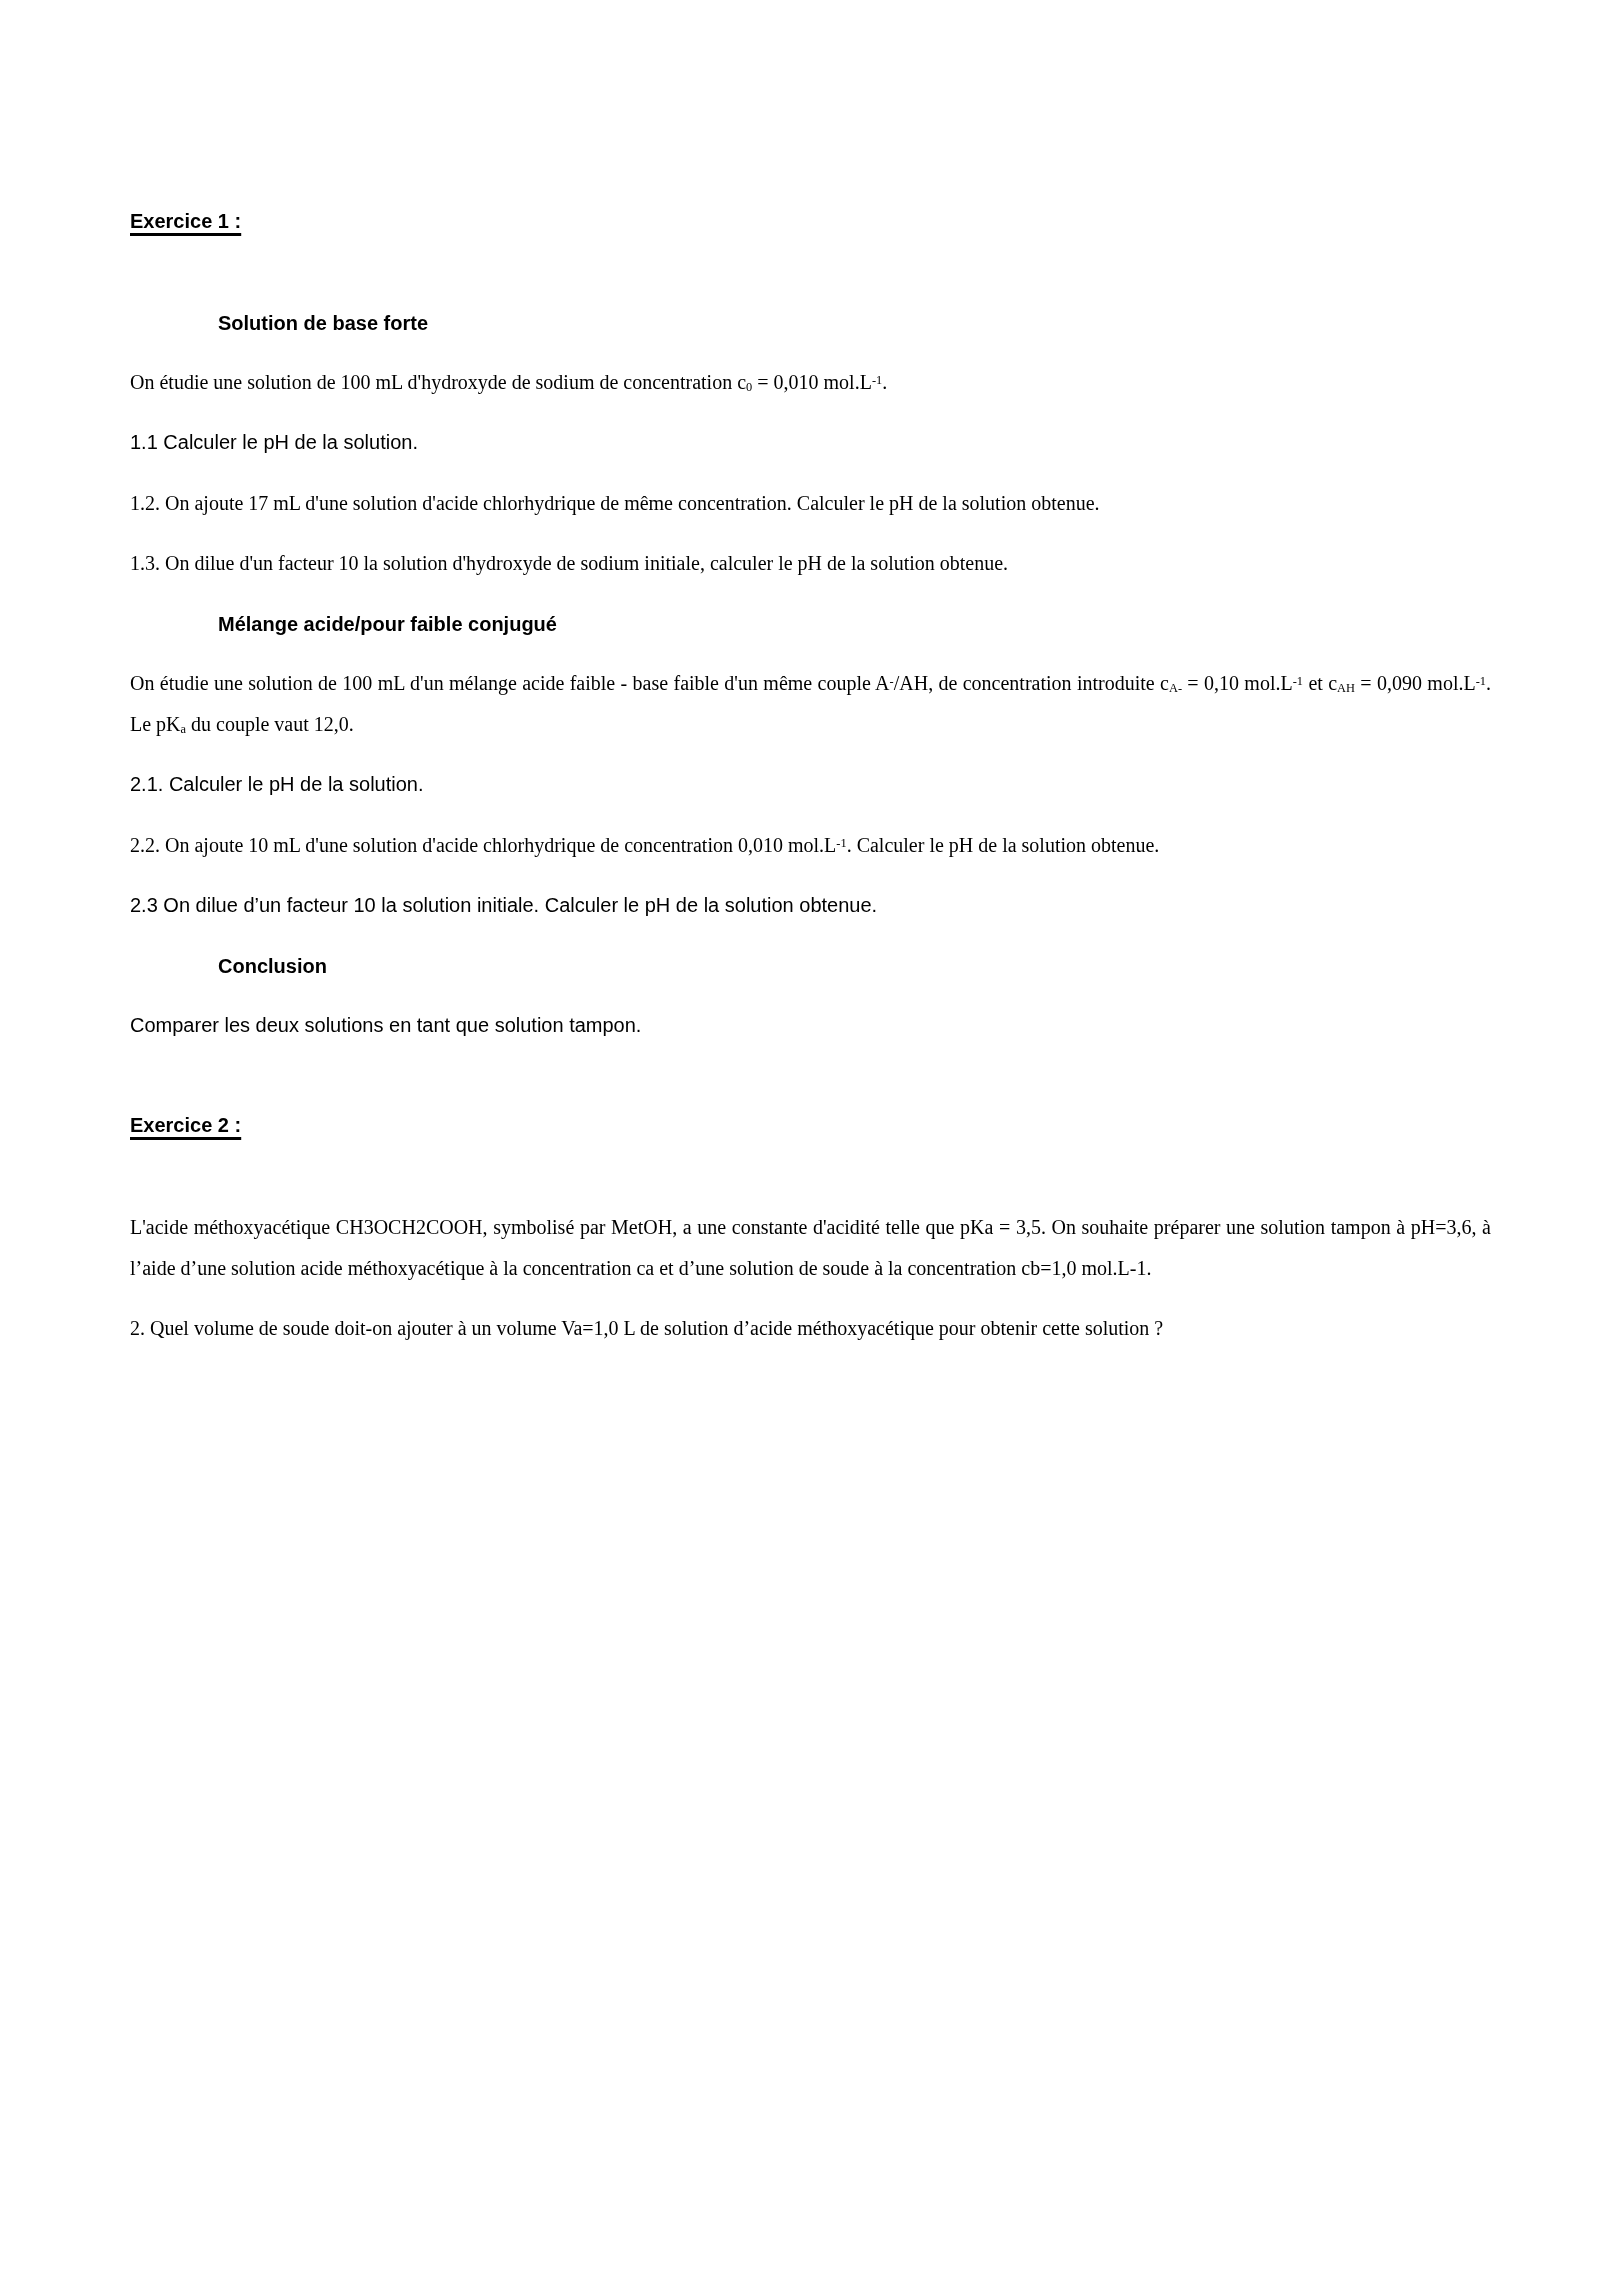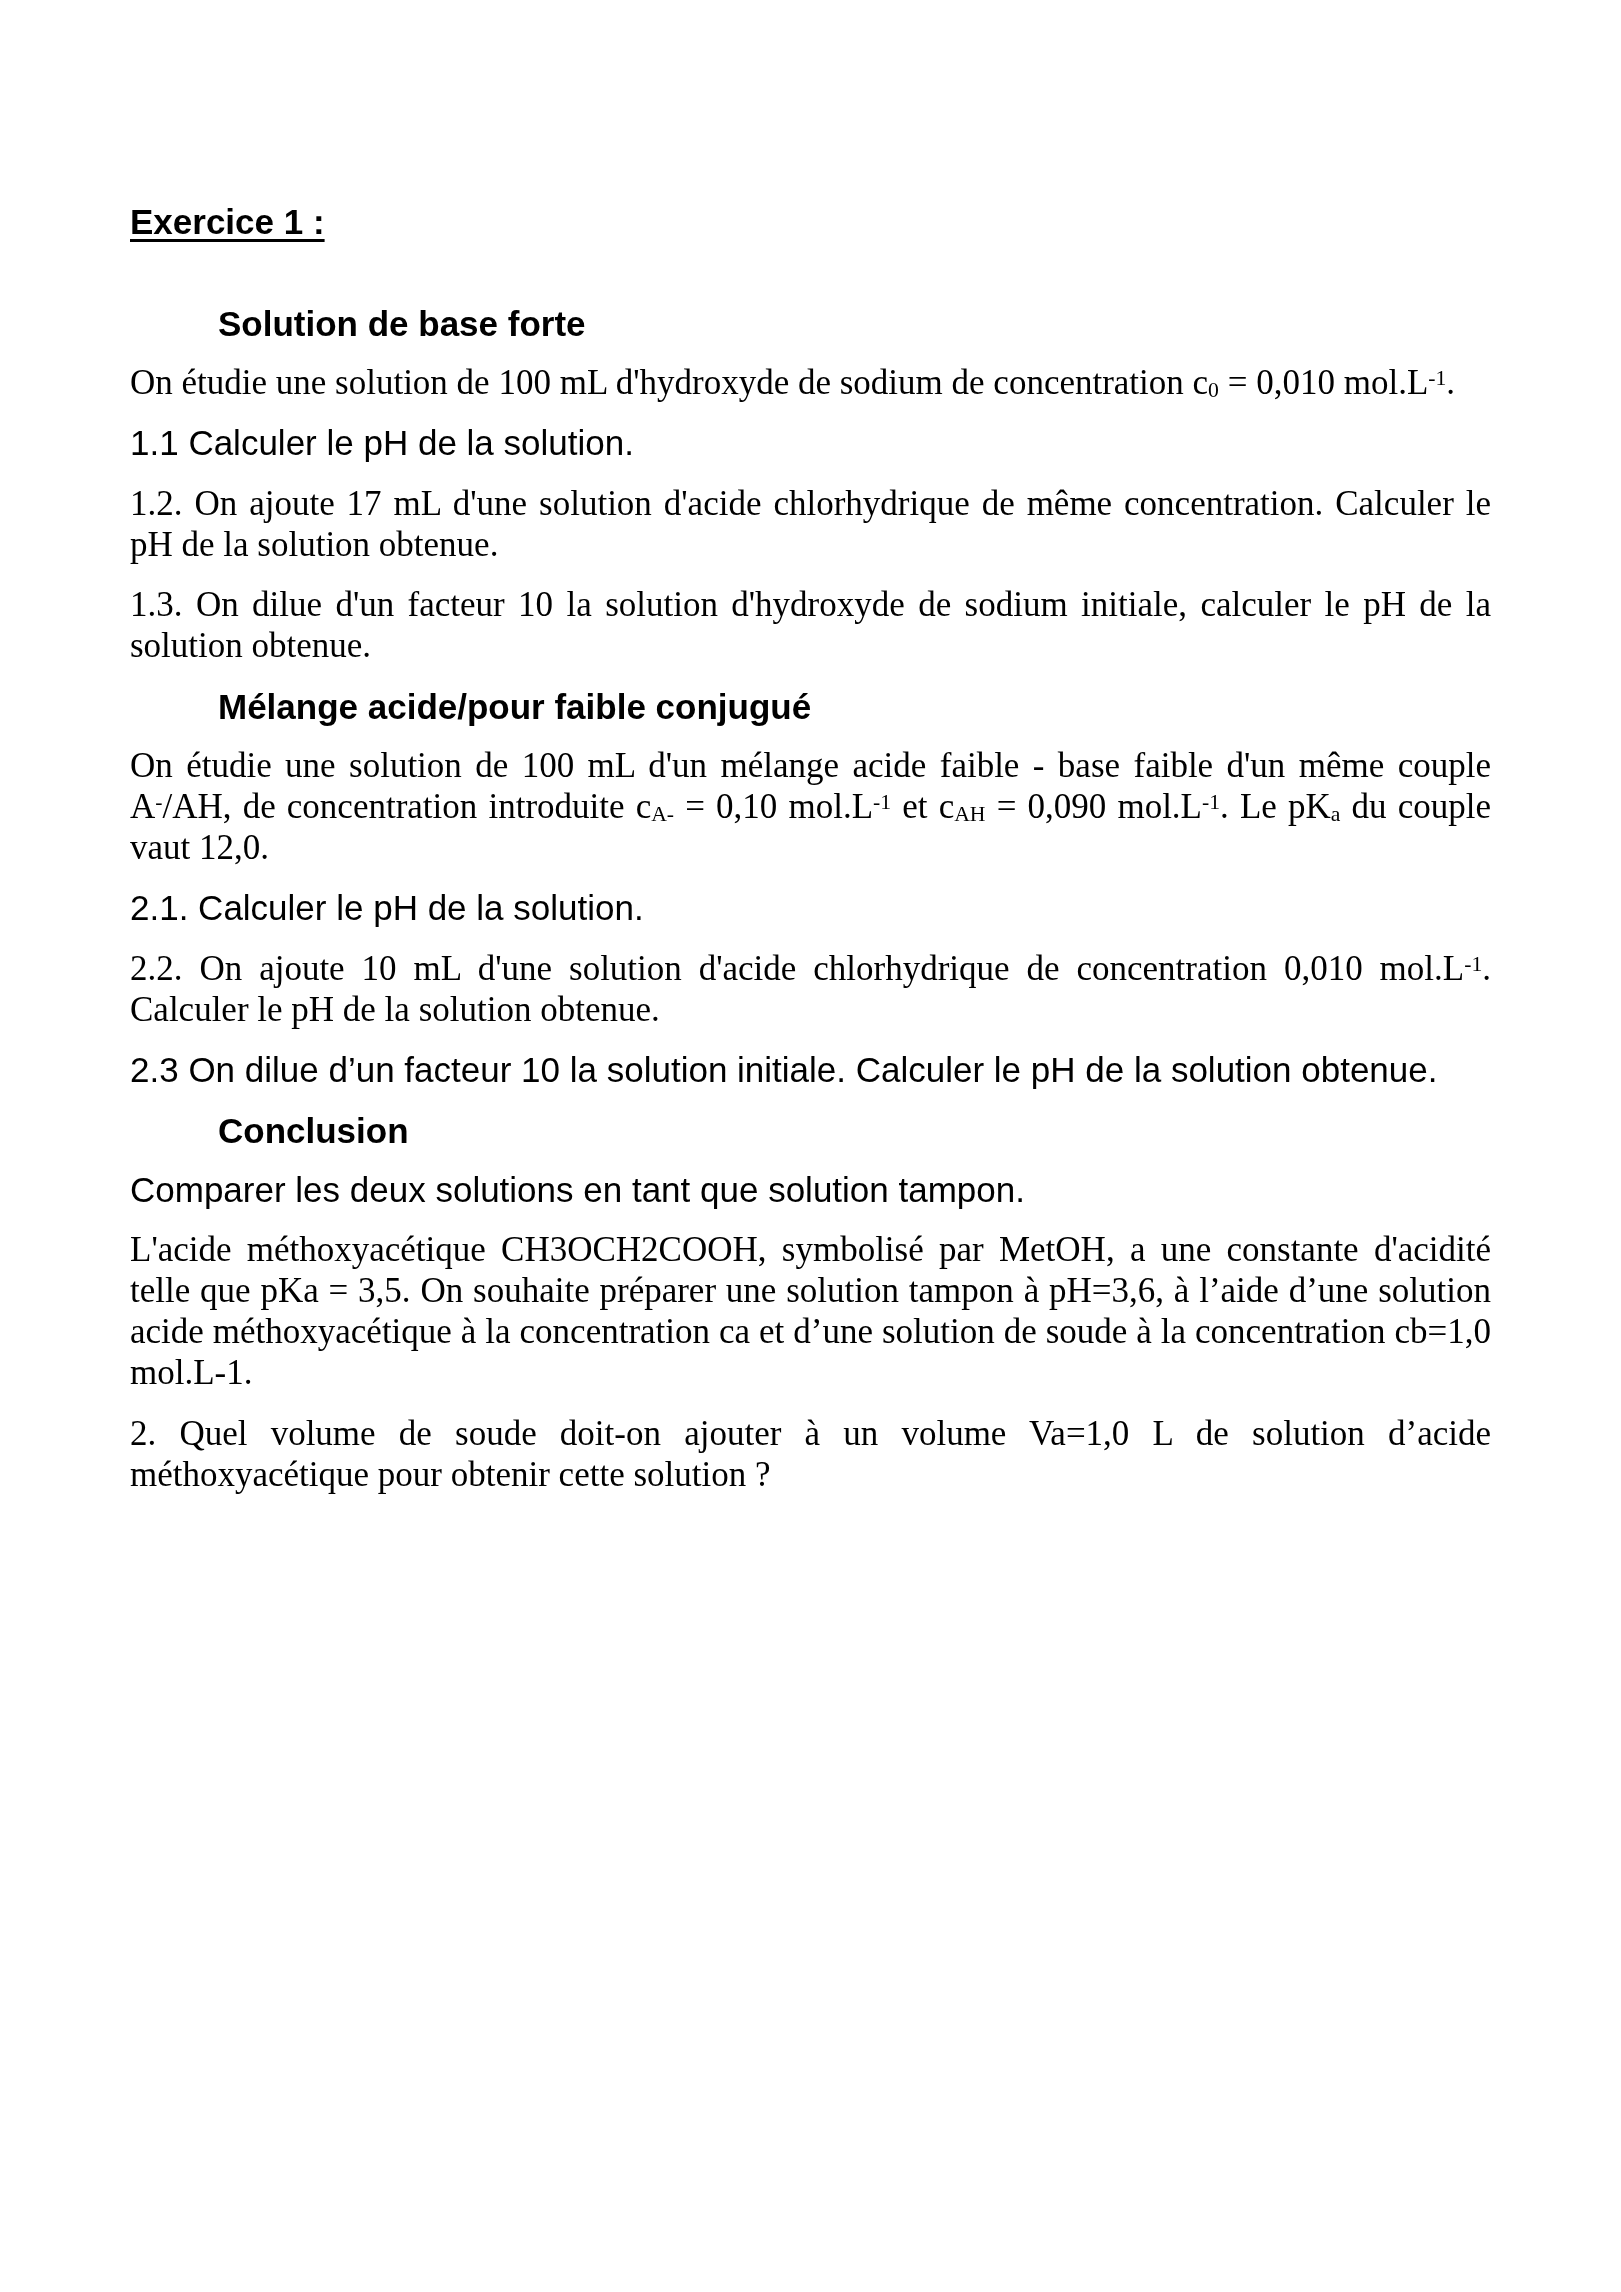--- a/index.html
+++ b/index.html
@@ -9,21 +9,21 @@
   }
   .page {
     position: relative;
     width: 1621px;
     height: 2293px;
     box-sizing: border-box;
     background: #ffffff;
     color: #000000;
     padding: 201px 130px 0 130px;
     font-family: "Liberation Sans", "DejaVu Sans", sans-serif;
-    font-size: 35px;
+    font-size: 20px;
     line-height: 41px;
     overflow: hidden;
   }
   p {
     margin: 0 0 19.6px 0;
   }
   .ex-title {
     font-weight: bold;
     text-decoration: underline;
     text-decoration-thickness: 2.5px;
@@ -83,20 +83,21 @@
   <p>2.1. Calculer le pH de la solution.</p>
 
   <p class="just"><span>2.2. On ajoute 10 mL d'une solution d'acide chlorhydrique de concentration 0,010 mol.L</span><sup>-1</sup><span>. Calculer le pH de la solution obtenue.</span></p>
 
   <p>2.3 On dilue d’un facteur 10 la solution initiale. Calculer le pH de la solution obtenue.</p>
 
   <p class="section-heading">Conclusion</p>
 
   <p>Comparer les deux solutions en tant que solution tampon.</p>
 
+  <p class="ex-title ex2-title">Exercice 2 :</p>
 
   <p class="just">L'acide méthoxyacétique CH3OCH2COOH, symbolisé par MetOH, a une constante d'acidité telle que pKa = 3,5. On souhaite préparer une solution tampon à pH=3,6, à l’aide d’une solution acide méthoxyacétique à la concentration ca et d’une solution de soude à la concentration cb=1,0 mol.L-1.</p>
 
 
   <p class="just">2. Quel volume de soude doit-on ajouter à un volume Va=1,0 L de solution d’acide méthoxyacétique pour obtenir cette solution ?</p>
 
 </div>
 
 
 </body></html>

